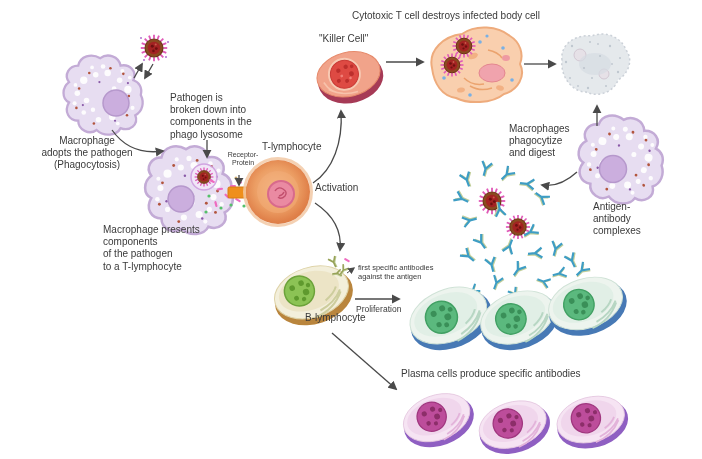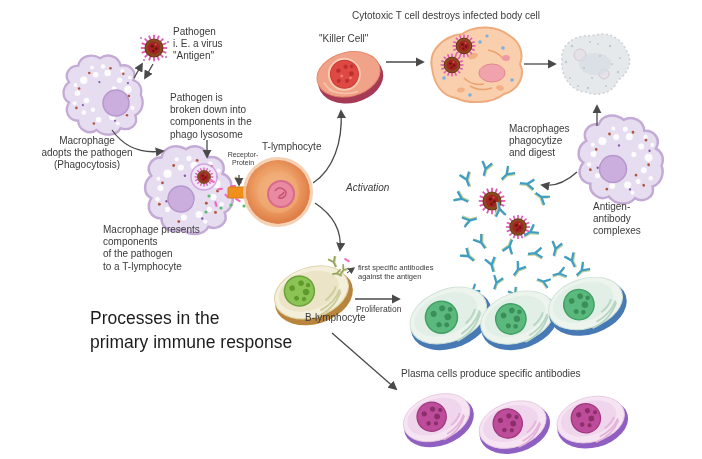--- a/index.html
+++ b/index.html
@@ -352,46 +352,41 @@
     <path d="M 577,172 C 566,182 554,187 542,185" marker-end="url(#ah)"></path>
     <path d="M 313,183 C 333,170 343,142 341,111" marker-end="url(#ah)"></path>
     <path d="M 315,203 C 333,215 342,231 340,250" marker-end="url(#ah)"></path>
     <path d="M 355,299 L 399,299" marker-end="url(#ah)"></path>
     <path d="M 332,333 L 396,389" marker-end="url(#ah)"></path>
     <path d="M 347,273 L 354,268" marker-end="url(#ah)" stroke-width="1"></path>
   </g>
 </svg>
 
 <div class="lbl" style="left:328px;top:10px;margin-left:24px;">Cytotoxic T cell destroys infected body cell</div>
-<div class="lbl" style="left:173px;top:26px;">Pathogen
-i. E. a virus
-"Antigen"</div>
 <div class="lbl" style="left:319px;top:33px;">"Killer Cell"</div>
 <div class="lbl" style="left:170px;top:92px;">Pathogen is
 broken down into
 components in the
 phago lysosome</div>
 <div class="lbl center" style="left:14px;top:135px;width:146px;">Macrophage
 adopts the pathogen
 (Phagocytosis)</div>
 <div class="lbl" style="left:262px;top:141px;">T-lymphocyte</div>
 <div class="lbl tiny" style="left:221px;top:151px;width:44px;">Receptor-
 Protein</div>
-<div class="lbl" style="left:346px;top:182px;font-style:italic;">Activation</div>
+<div class="lbl" style="left:315px;top:182px;">Activation</div>
 <div class="lbl" style="left:509px;top:123px;">Macrophages
 phagocytize
 and digest</div>
 <div class="lbl" style="left:103px;top:224px;">Macrophage presents
 components
 of the pathogen
 to a T-lymphocyte</div>
 <div class="lbl" style="left:593px;top:201px;">Antigen-
 antibody
 complexes</div>
 <div class="lbl small" style="left:358px;top:263px;">first specific antibodies
 against the antigen</div>
 <div class="lbl" style="left:281px;top:312px;margin-left:24px;">B-lymphocyte</div>
 <div class="lbl mid" style="left:356px;top:304px;">Proliferation</div>
-<div class="lbl title" style="left:90px;top:306px;">Processes in the
-primary immune response</div>
 <div class="lbl" style="left:401px;top:344px;margin-top:24px;">Plasma cells produce specific antibodies</div>
 
 </div>
 
 </body></html>

